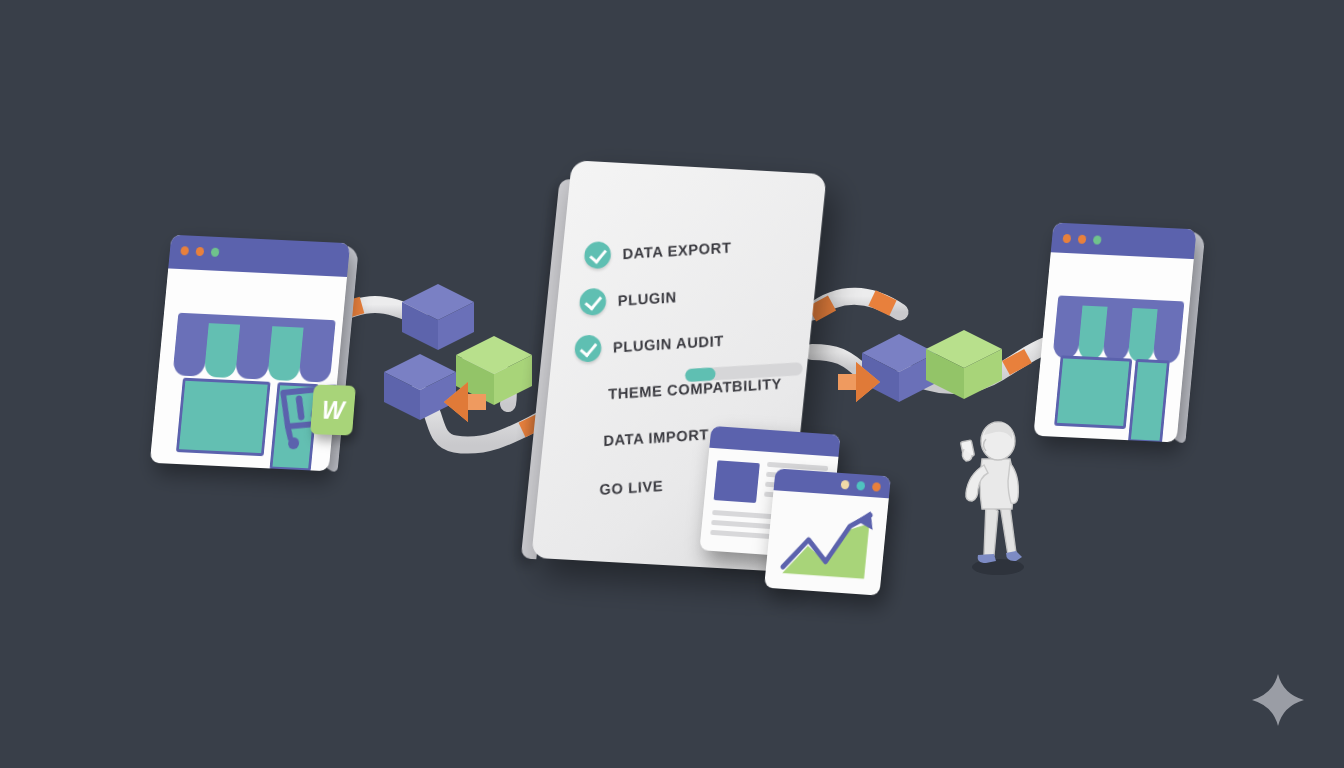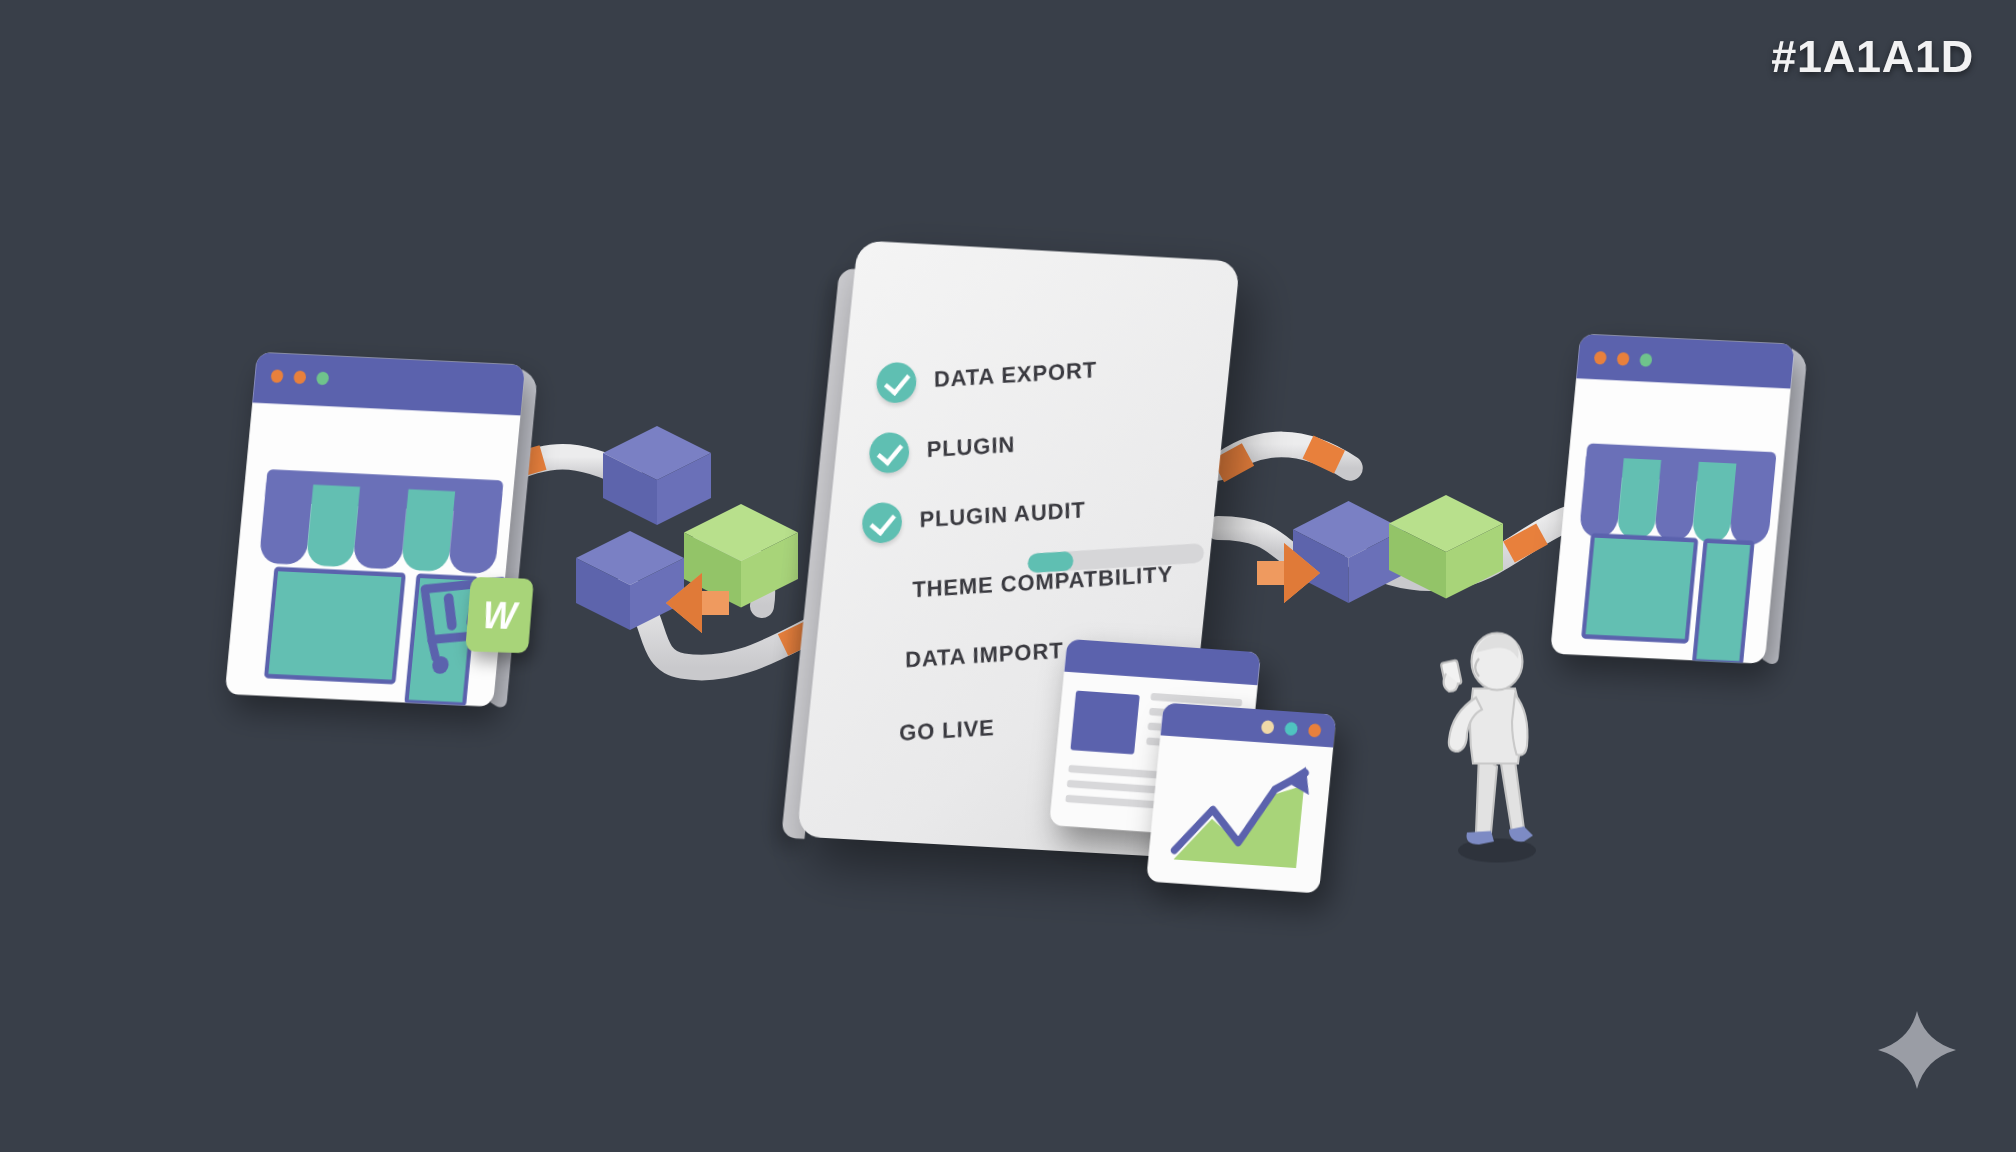--- a/index.html
+++ b/index.html
@@ -138,21 +138,20 @@
   .chart-area{position:absolute;left:12px;right:10px;top:30px;bottom:12px;}
 
   
   .person{position:absolute;left:948px;top:415px;width:92px;height:160px;}
 </style>
 </head>
 <body style="background: rgb(57, 63, 73);">
 
 <div class="stage">
 
-  <div class="hex-label">#1A1A1D</div>
 
   <svg class="pipes" width="1344" height="768" viewBox="0 0 1344 768">
     <defs>
       <linearGradient id="tubeg" x1="0" y1="0" x2="0" y2="1">
         <stop offset="0%" stop-color="#ececed"></stop>
         <stop offset="100%" stop-color="#c9c9cc"></stop>
       </linearGradient>
     </defs>
 
     <path d="M330 318 C 365 300, 385 300, 420 318" stroke="url(#tubeg)" stroke-width="17" fill="none" stroke-linecap="round"></path>

